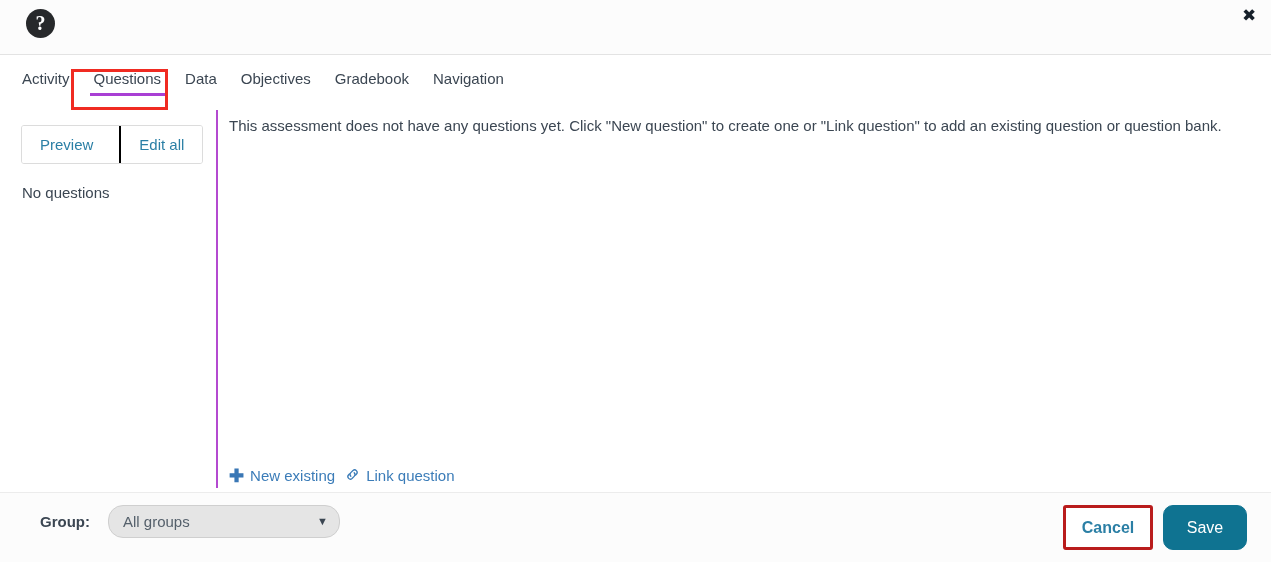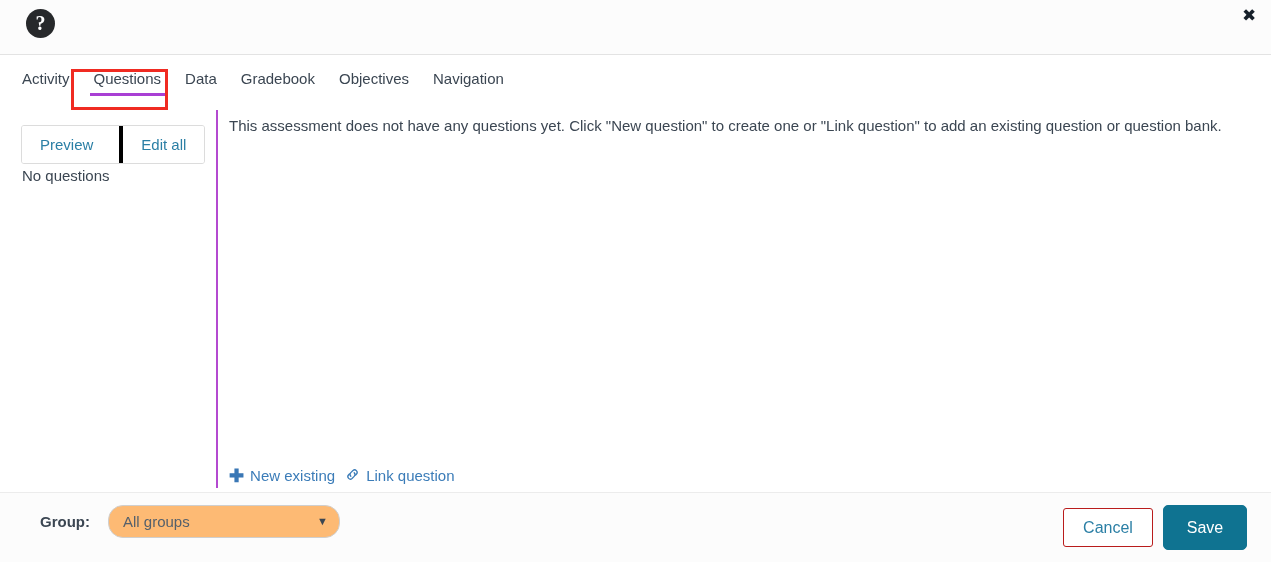--- a/index.html
+++ b/index.html
@@ -125,24 +125,24 @@
     padding: 9px 18px;
     font-size: 15px;
     color: #2b7fa5;
     background: #ffffff;
     border: none;
     cursor: pointer;
     font-family: "Liberation Sans", sans-serif;
     line-height: 19px;
   }
   .btn-group .gbtn + .gbtn {
-    border-left: 4px solid #000000;
+    border-left: 2px solid #000000;
   }
   .no-questions {
-    margin-top: 3px;
+    margin-top: 20px;
     font-size: 15px;
     color: #3b4652;
     padding-left: 1px;
   }
 
   .divider {
     position: absolute;
     left: 216px; top: 6px;
     width: 2px;
     height: 378px;
@@ -212,21 +212,21 @@
   }
   .group-label {
     font-size: 15px;
     font-weight: bold;
     color: #3b4652;
   }
   .select-box {
     position: relative;
     width: 232px;
     height: 33px;
-    background: #fdba74;
+    background: #e5e5e5;
     border: 1px solid #cfcfcf;
     border-radius: 15px;
     box-sizing: border-box;
     cursor: pointer;
   }
   .select-value {
     position: absolute;
     left: 14px; top: 7px;
     font-size: 15px;
     color: #55606b;
@@ -238,34 +238,35 @@
     color: #3b4652;
   }
   .footer-buttons {
     position: absolute;
     right: 24px; top: 12px;
     display: flex;
     align-items: center;
     gap: 10px;
   }
   .btn-cancel {
-    width: 90px; height: 39px;
-    background: #ffffff;
-    border: 1px solid #b91c1c;
+    width: 90px; height: 45px;
+    background: #ffffff;
+    border: 3px solid #b91c1c;
     border-radius: 3px;
     color: #2b7fa5;
     font-size: 16px;
     cursor: pointer;
     font-family: "Liberation Sans", sans-serif;
+    font-weight: bold;
   }
   .btn-save {
     width: 84px; height: 45px;
     background: #0f7391;
     border: 1px solid #0f7391;
-    border-radius: 5px;
+    border-radius: 10px;
     color: #ffffff;
     font-size: 16px;
     cursor: pointer;
     font-family: "Liberation Sans", sans-serif;
   }
 </style>
 </head>
 <body>
 
 <div class="modal-header">
@@ -279,24 +280,24 @@
       <span>Activity</span>
     </div>
     <div class="tab active">
       <span>Questions</span>
       <span class="tab-underline"></span>
     </div>
     <div class="tab">
       <span>Data</span>
     </div>
     <div class="tab">
+      <span>Objectives</span>
+    </div>
+    <div class="tab">
       <span>Gradebook</span>
-    </div>
-    <div class="tab">
-      <span>Objectives</span>
     </div>
     <div class="tab">
       <span>Navigation</span>
     </div>
   </div>
 </div>
 
 <div class="annot-box"></div>
 
 <div class="content">

